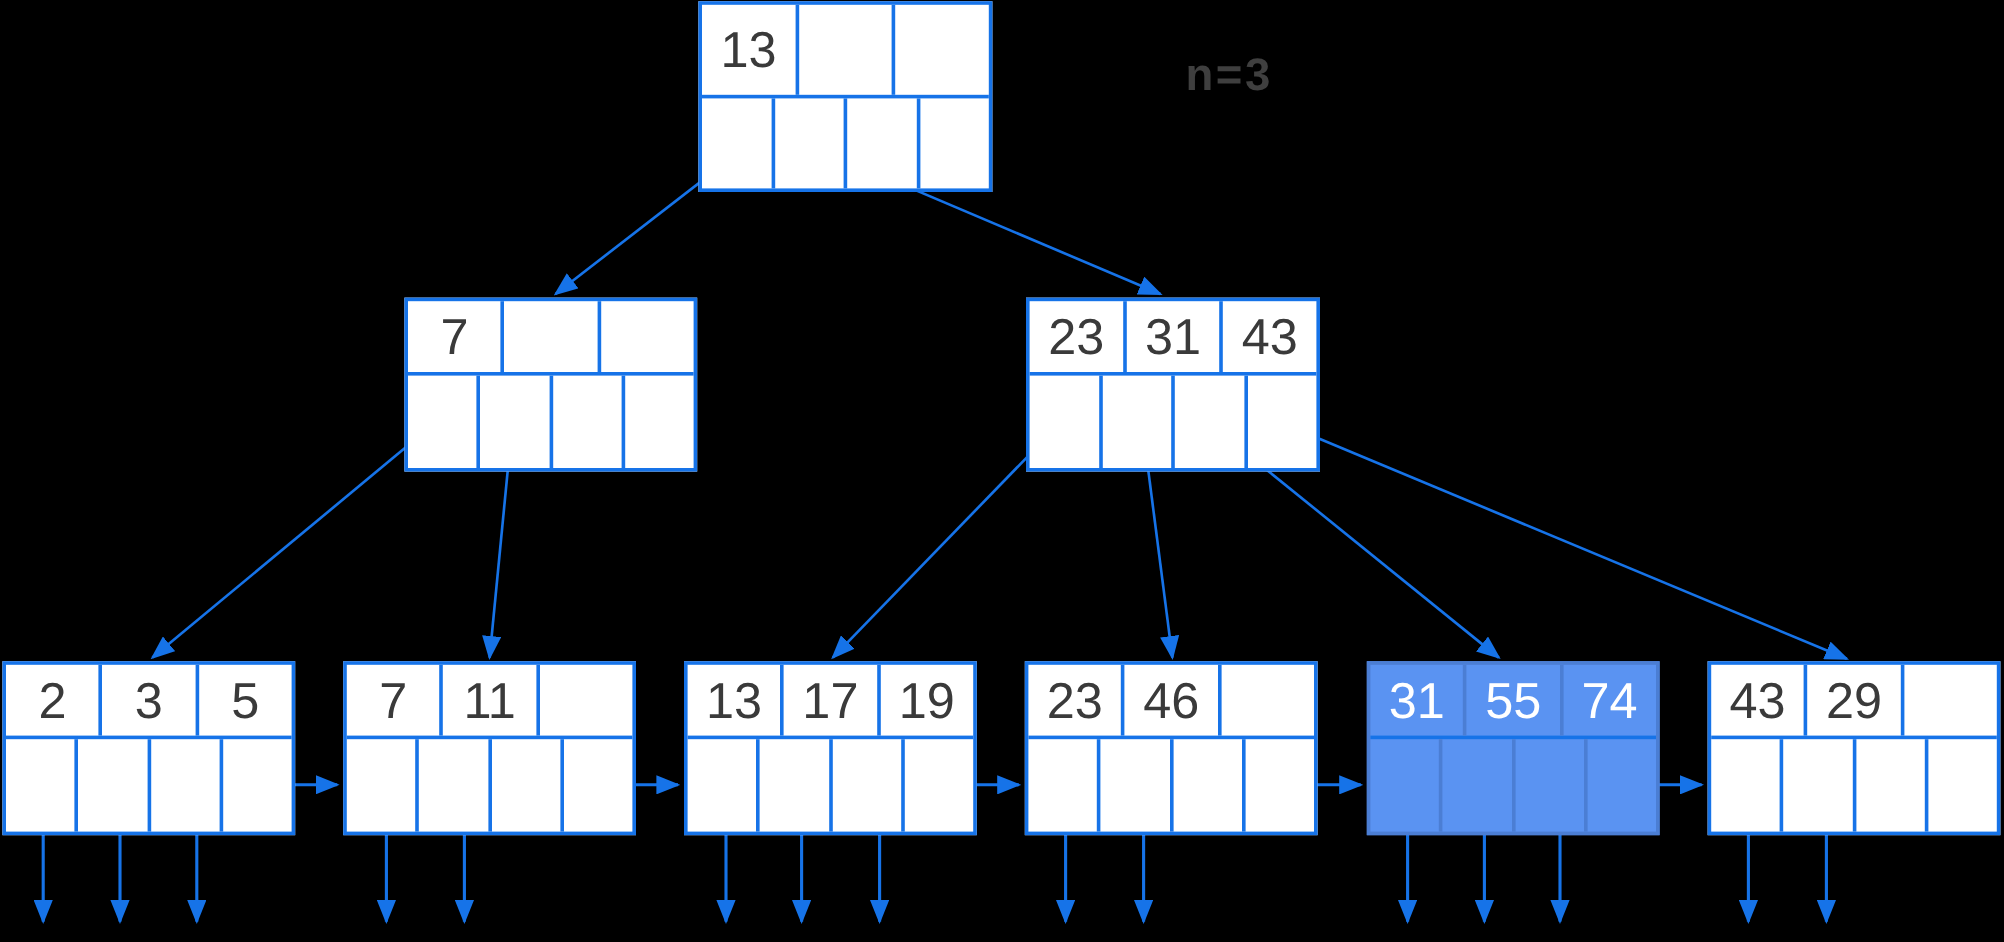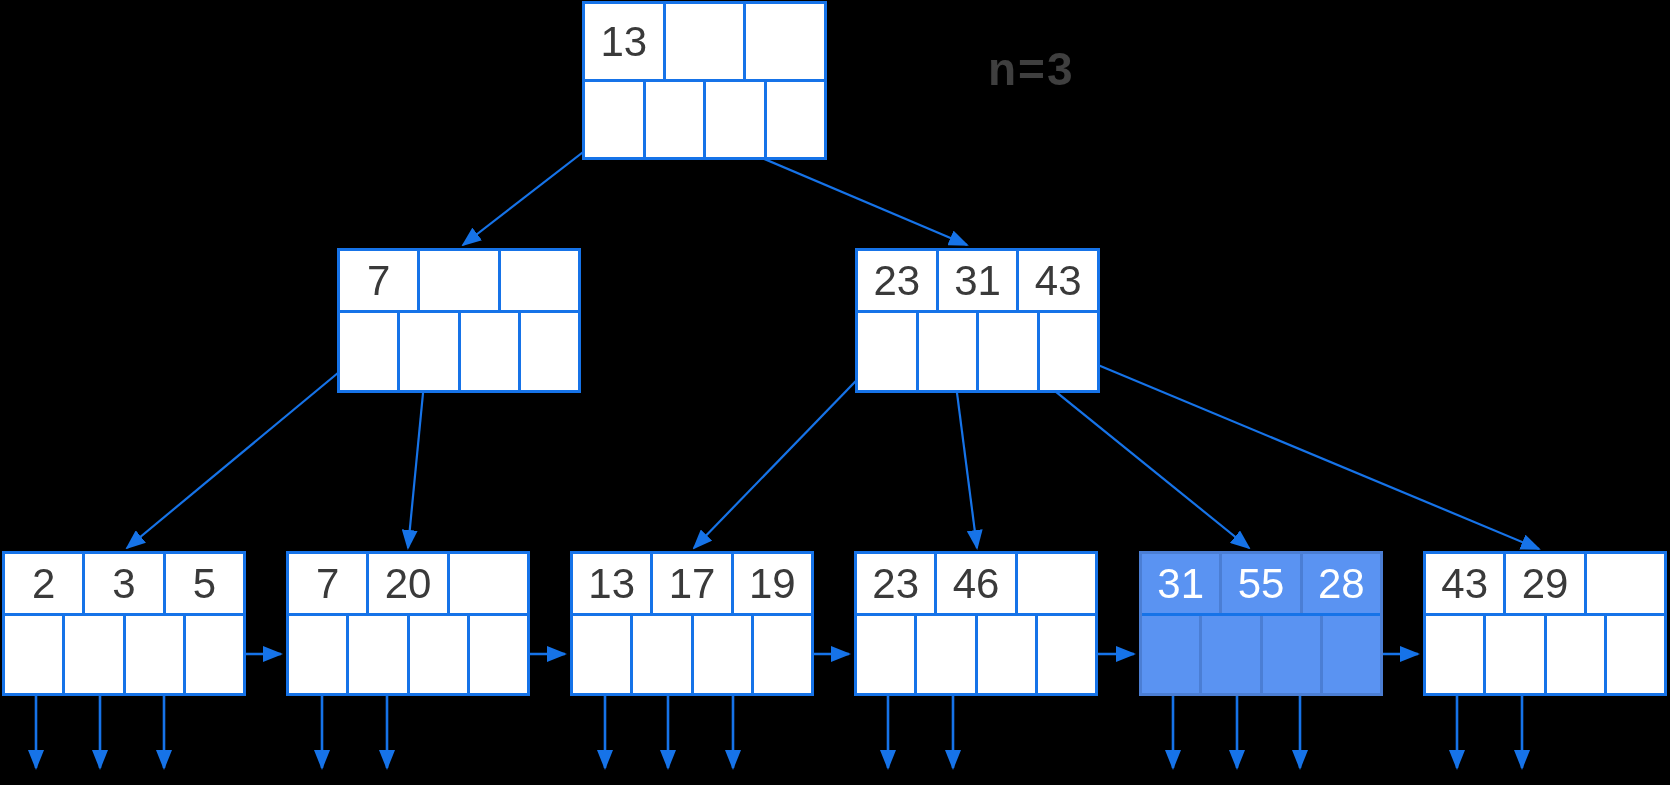--- a/index.html
+++ b/index.html
@@ -61,21 +61,21 @@
   .node.highlight {
     background: var(--highlight-fill);
     border-color: var(--highlight-border);
   }
   .node.highlight .cell { border-color: var(--highlight-border); }
   .node.highlight .key { color: var(--highlight-text); }
   .order-label {
     position: absolute;
     left: 988px;
     top: 42px;
-    font-size: 46px;
+    font-size: 38px;
     font-weight: bold;
     letter-spacing: 2px;
     color: var(--label-text);
   }
 </style>
 </head>
 <body>
 
 <div class="canvas">
 
@@ -179,21 +179,21 @@
       <div class="cell"></div>
       <div class="cell"></div>
       <div class="cell"></div>
       <div class="cell"></div>
     </div>
   </div>
 
   <div class="node" style="left:286px; top:551px; width:244px;">
     <div class="row key-row">
       <div class="cell key">7</div>
-      <div class="cell key">20</div>
+      <div class="cell key">11</div>
       <div class="cell key"></div>
     </div>
     <div class="row ptr-row">
       <div class="cell"></div>
       <div class="cell"></div>
       <div class="cell"></div>
       <div class="cell"></div>
     </div>
   </div>
 
@@ -222,21 +222,21 @@
       <div class="cell"></div>
       <div class="cell"></div>
       <div class="cell"></div>
     </div>
   </div>
 
   <div class="node highlight" style="left:1139px; top:551px; width:244px;">
     <div class="row key-row">
       <div class="cell key">31</div>
       <div class="cell key">55</div>
-      <div class="cell key">28</div>
+      <div class="cell key">74</div>
     </div>
     <div class="row ptr-row">
       <div class="cell"></div>
       <div class="cell"></div>
       <div class="cell"></div>
       <div class="cell"></div>
     </div>
   </div>
 
   <div class="node" style="left:1423px; top:551px; width:244px;">

